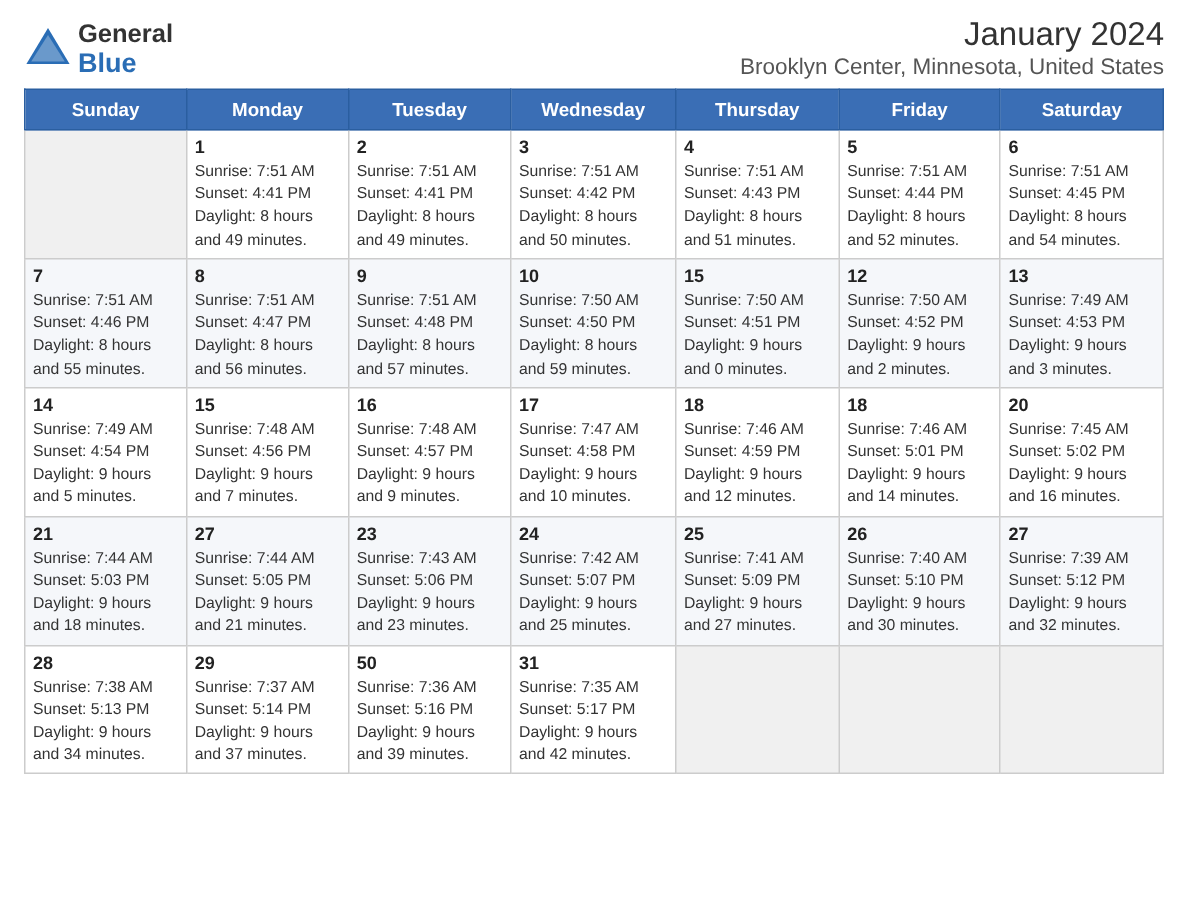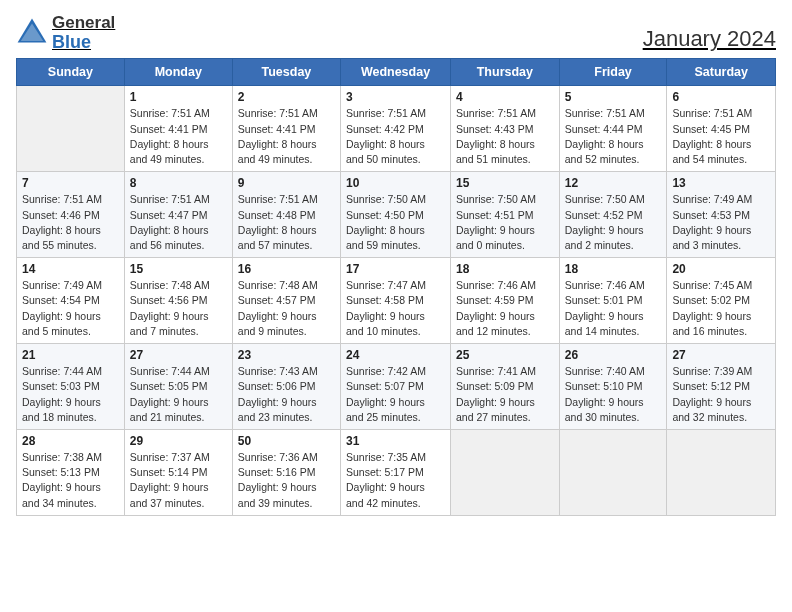--- a/index.html
+++ b/index.html
@@ -6,23 +6,22 @@
     body {
       font-family: Arial, sans-serif;
       background: #fff;
       width: 792px;
       min-height: 612px;
       padding: 10px 16px 16px 16px;
     }
     .header-area {
       display: flex;
       justify-content: space-between;
-      align-items: flex-end;
+      align-items: center;
       margin-bottom: 6px;
-      text-decoration: underline;
     }
     .logo {
       display: flex;
       align-items: center;
       margin-top: 4px;
     }
     .logo-text {
       display: flex;
       flex-direction: column;
       line-height: 1.1;
@@ -104,20 +103,21 @@
       <polygon points="20,2 38,32 2,32" fill="#2a6db5"></polygon>
       <polygon points="20,8 34,30 6,30" fill="#fff" opacity="0.3"></polygon>
     </svg>
     <div class="logo-text">
       <span class="logo-general">General</span>
       <span class="logo-blue">Blue</span>
     </div>
   </div>
   <div class="title-area">
     <div class="month-title">January 2024</div>
+    <div class="location-title">Brooklyn Center, Minnesota, United States</div>
   </div>
 </div>
 
 <table>
   <thead>
     <tr id="header-row">
         <th>Sunday</th>
         <th>Monday</th>
         <th>Tuesday</th>
         <th>Wednesday</th>

